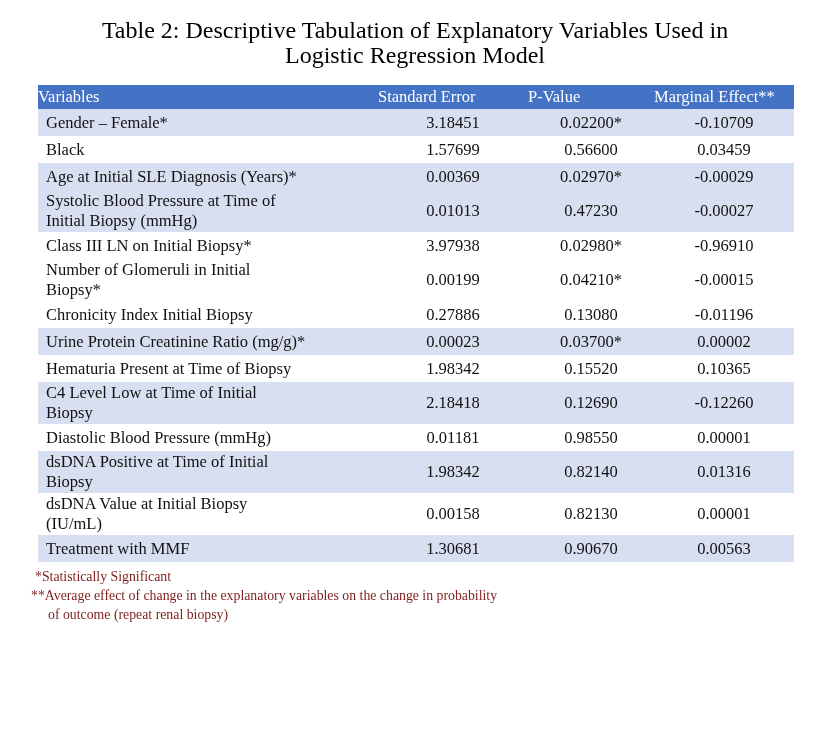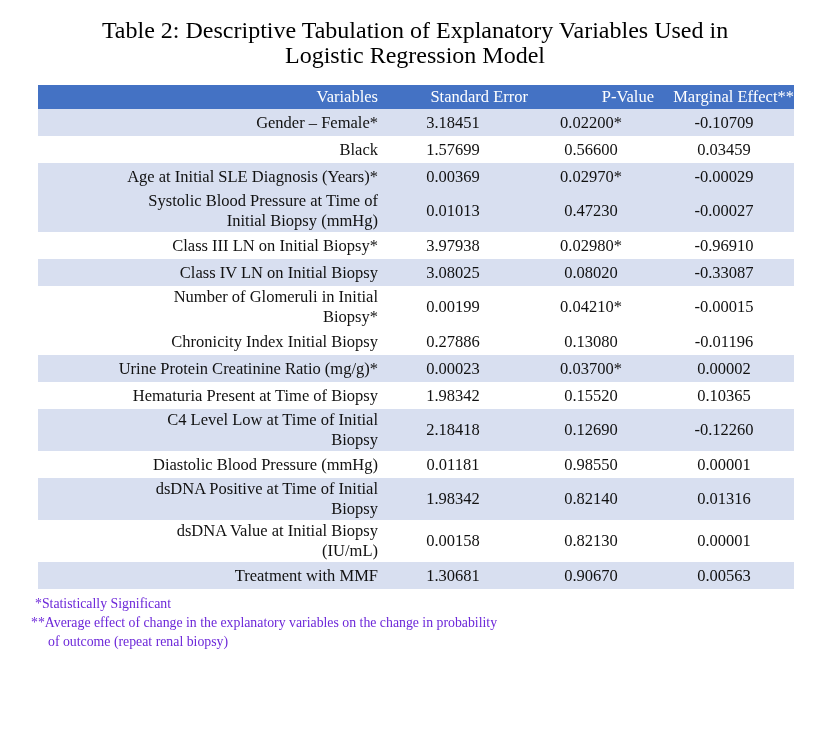--- a/index.html
+++ b/index.html
@@ -43,48 +43,48 @@
     font-size: 16.5px;
   }
   col.c1 { width: 340px; }
   col.c2 { width: 150px; }
   col.c3 { width: 126px; }
   col.c4 { width: 140px; }
   thead th {
     background: var(--header-bg);
     color: var(--header-text);
     font-weight: normal;
-    text-align: right;
+    text-align: left;
     height: 23px;
     padding: 1px 0;
     line-height: 22px;
     font-size: 16.5px;
   }
   tbody td {
     height: 27px;
     padding: 1px 0;
     line-height: 20px;
     vertical-align: middle;
   }
   tr.band td { background: var(--band-bg); }
   tr.plain td { background: var(--plain-bg); }
   td.cell-var {
-    text-align: right;
-    padding-left: 25px;
+    text-align: left;
+    padding-left: 8px;
     white-space: pre;
   }
   td.cell-num {
     text-align: center;
     white-space: nowrap;
   }
   .footnotes {
     margin: 5px 0 0 31px;
     font-size: 13.8px;
     line-height: 19px;
-    color: #6d28d9;
+    color: #7f1d1d;
   }
   .fn1 { padding-left: 4px; }
   .fn2 { padding-left: 0; }
   .fn3 { padding-left: 17px; }
 </style>
 </head>
 <body>
 
 <div class="page">
 
@@ -133,26 +133,20 @@
           <td class="cell-num">0.01013</td>
           <td class="cell-num">0.47230</td>
           <td class="cell-num">-0.00027</td>
         </tr>
         <tr class="plain">
           <td class="cell-var">Class III LN on Initial Biopsy*</td>
           <td class="cell-num">3.97938</td>
           <td class="cell-num">0.02980*</td>
           <td class="cell-num">-0.96910</td>
         </tr>
-        <tr class="band">
-          <td class="cell-var">Class IV LN on Initial Biopsy</td>
-          <td class="cell-num">3.08025</td>
-          <td class="cell-num">0.08020</td>
-          <td class="cell-num">-0.33087</td>
-        </tr>
         <tr class="plain">
           <td class="cell-var">Number of Glomeruli in Initial
 Biopsy*</td>
           <td class="cell-num">0.00199</td>
           <td class="cell-num">0.04210*</td>
           <td class="cell-num">-0.00015</td>
         </tr>
         <tr class="plain">
           <td class="cell-var">Chronicity Index Initial Biopsy</td>
           <td class="cell-num">0.27886</td>

